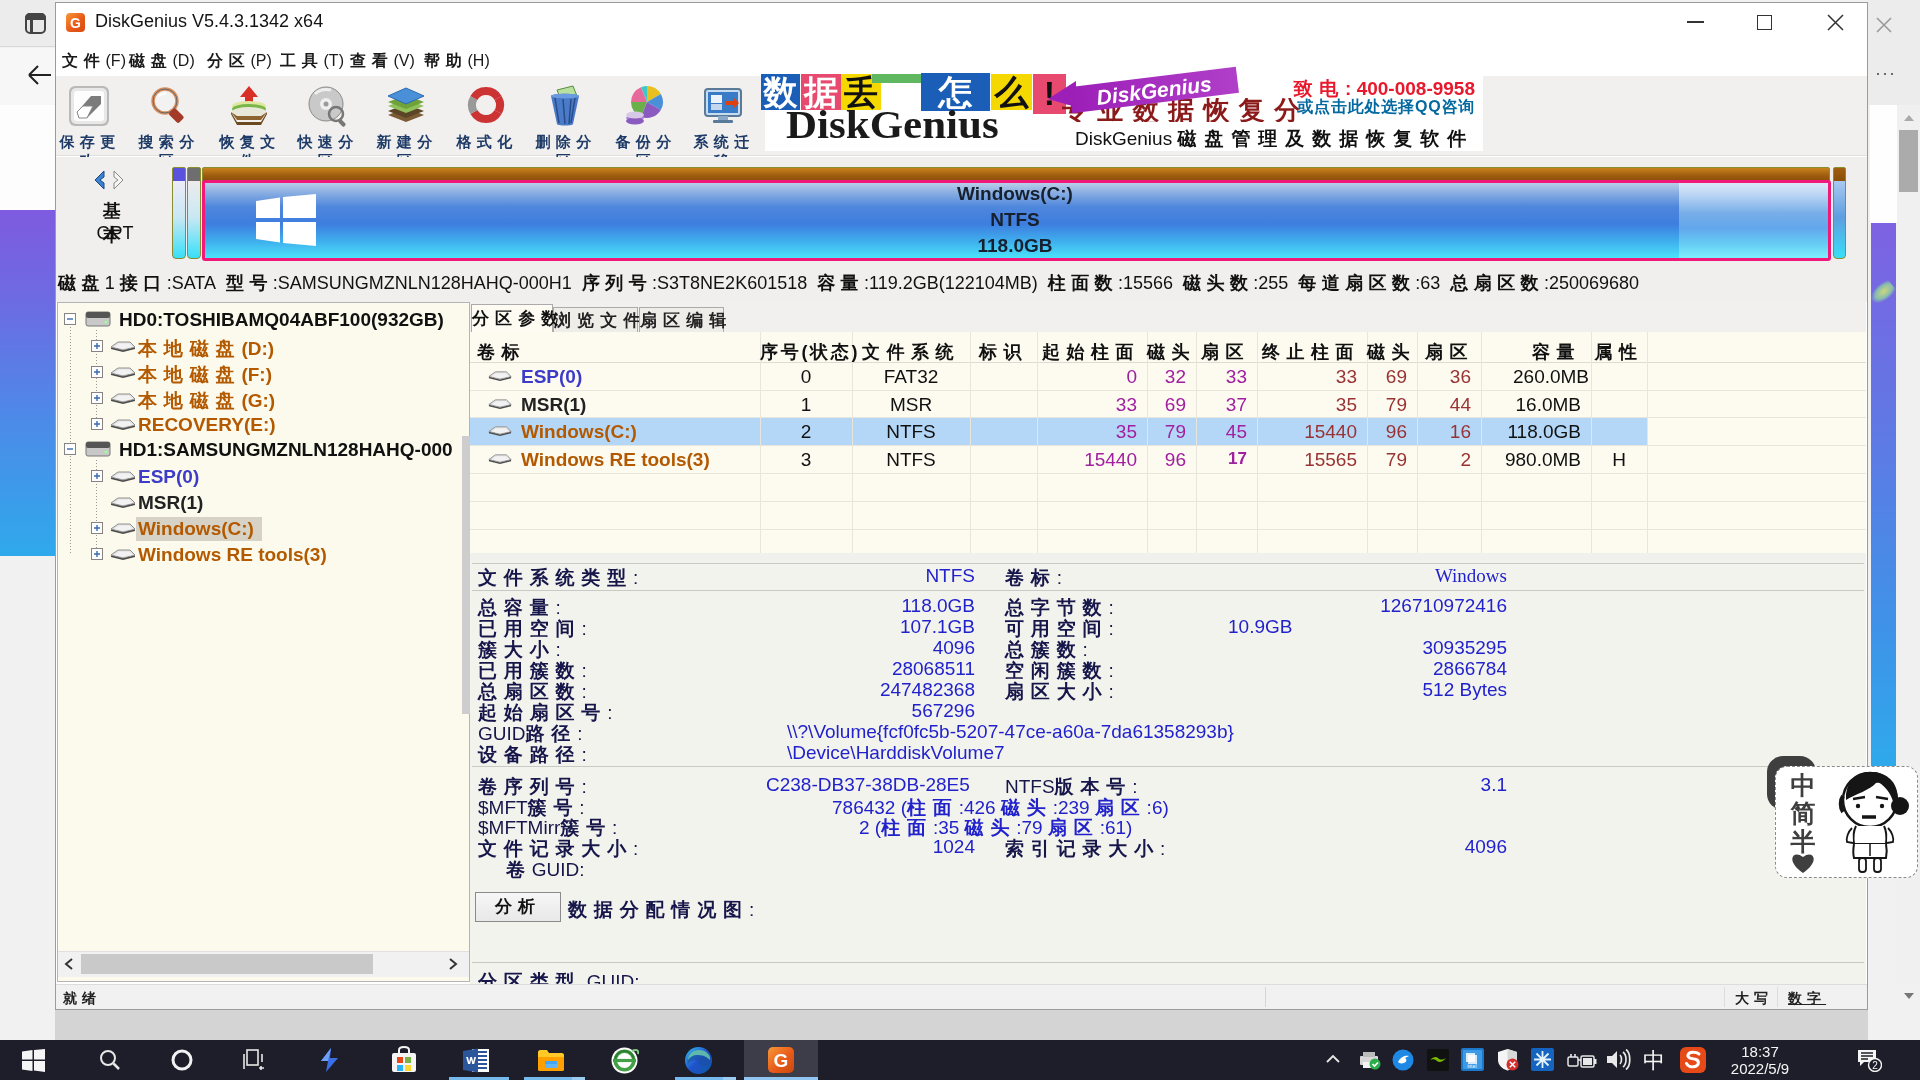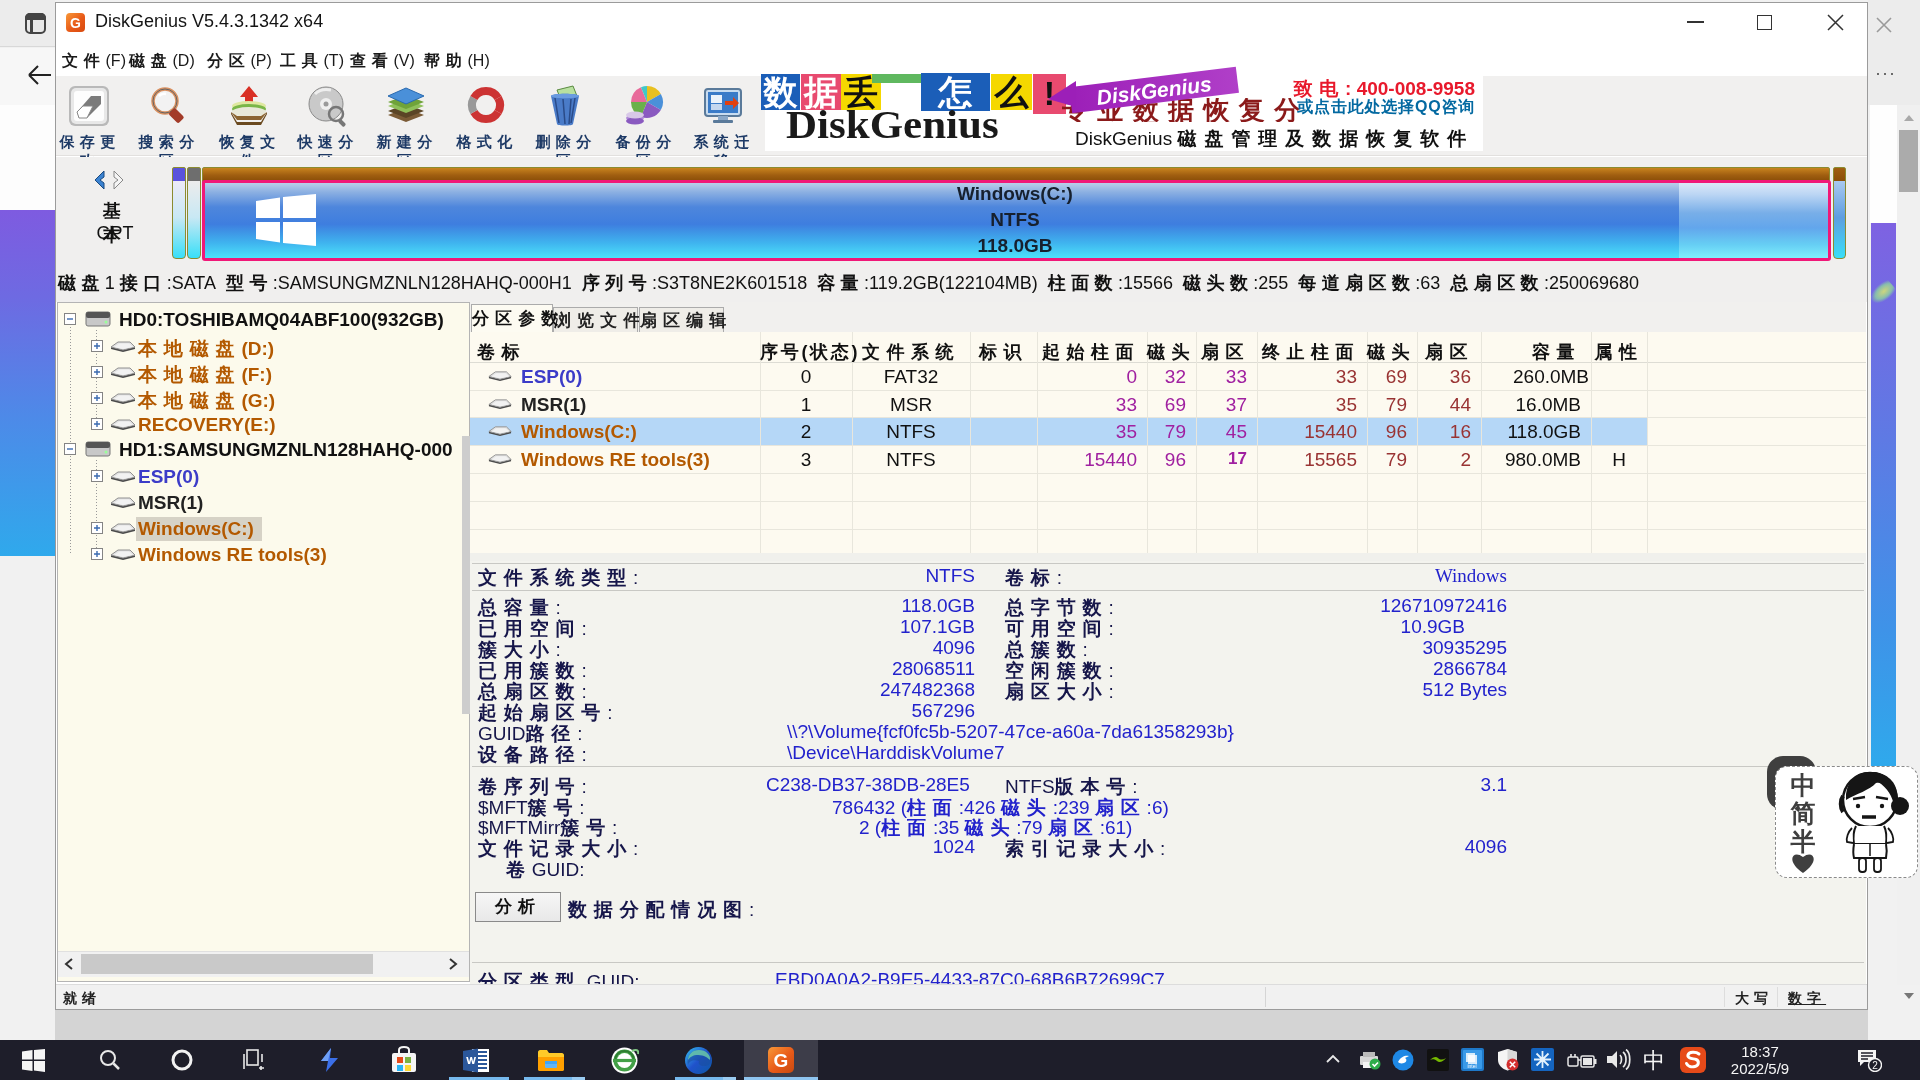--- a/index.html
+++ b/index.html
@@ -457,21 +457,21 @@
       <div class="abs" style="left:700px;top:565px;width:275px;text-align:right;color:#2222CC;">NTFS</div>
 <div class="abs" style="left:1005px;top:565px;color:#16164A;"><span class="cjk">卷标</span>:</div>
       <div class="abs" style="left:1200px;top:565px;width:307px;text-align:right;color:#2222CC;font-family:Liberation Serif, serif;">Windows</div>
 <div class="abs" style="left:478px;top:595px;color:#16164A;"><span class="cjk">总容量</span>:</div>
       <div class="abs" style="left:700px;top:595px;width:275px;text-align:right;color:#2222CC;">118.0GB</div>
 <div class="abs" style="left:1005px;top:595px;color:#16164A;"><span class="cjk">总字节数</span>:</div>
       <div class="abs" style="left:1200px;top:595px;width:307px;text-align:right;color:#2222CC;">126710972416</div>
 <div class="abs" style="left:478px;top:616px;color:#16164A;"><span class="cjk">已用空间</span>:</div>
       <div class="abs" style="left:700px;top:616px;width:275px;text-align:right;color:#2222CC;">107.1GB</div>
 <div class="abs" style="left:1005px;top:616px;color:#16164A;"><span class="cjk">可用空间</span>:</div>
-      <div class="abs" style="left:1158px;top:616px;width:307px;text-align:right;color:#2222CC;">10.9GB</div>
+      <div class="abs" style="left:1228px;top:616px;width:307px;color:#2222CC;">10.9GB</div>
 <div class="abs" style="left:478px;top:637px;color:#16164A;"><span class="cjk">簇大小</span>:</div>
       <div class="abs" style="left:700px;top:637px;width:275px;text-align:right;color:#2222CC;">4096</div>
 <div class="abs" style="left:1005px;top:637px;color:#16164A;"><span class="cjk">总簇数</span>:</div>
       <div class="abs" style="left:1200px;top:637px;width:307px;text-align:right;color:#2222CC;">30935295</div>
 <div class="abs" style="left:478px;top:658px;color:#16164A;"><span class="cjk">已用簇数</span>:</div>
       <div class="abs" style="left:700px;top:658px;width:275px;text-align:right;color:#2222CC;">28068511</div>
 <div class="abs" style="left:1005px;top:658px;color:#16164A;"><span class="cjk">空闲簇数</span>:</div>
       <div class="abs" style="left:1200px;top:658px;width:307px;text-align:right;color:#2222CC;">2866784</div>
 <div class="abs" style="left:478px;top:679px;color:#16164A;"><span class="cjk">总扇区数</span>:</div>
       <div class="abs" style="left:700px;top:679px;width:275px;text-align:right;color:#2222CC;">247482368</div>
@@ -491,21 +491,21 @@
       <div class="abs" style="left:832px;top:795px;color:#2222CC;">786432 (<span class="cjk">柱面</span>:426 <span class="cjk">磁头</span>:239 <span class="cjk">扇区</span>:6)</div>
 <div class="abs" style="left:478px;top:815px;color:#16164A;">$MFTMirr<span class="cjk">簇号</span>:</div>
       <div class="abs" style="left:859px;top:815px;color:#2222CC;">2 (<span class="cjk">柱面</span>:35 <span class="cjk">磁头</span>:79 <span class="cjk">扇区</span>:61)</div>
 <div class="abs" style="left:478px;top:836px;color:#16164A;"><span class="cjk">文件记录大小</span>:</div>
       <div class="abs" style="left:700px;top:836px;width:275px;text-align:right;color:#2222CC;">1024</div>
 <div class="abs" style="left:1005px;top:836px;color:#16164A;"><span class="cjk">索引记录大小</span>:</div>
       <div class="abs" style="left:1200px;top:836px;width:307px;text-align:right;color:#2222CC;">4096</div>
 <div class="abs" style="left:478px;top:857px;color:#16164A;margin-left:28px;"><span class="cjk">卷</span>GUID:</div>
 <div class="abs" style="left:475px;top:892px;width:86px;height:30px;background:linear-gradient(180deg,#F6F6F6,#E8E8E8);border:1px solid #8A8A8A;text-align:center;line-height:28px;font-size:17px;color:#111;"><span class="cjk" style="letter-spacing:0.36em;">分析</span></div>
 <div class="abs" style="left:568px;top:897px;color:#16164A;"><span class="cjk">数据分配情况图</span>:</div>
-<div class="abs" style="left:478px;top:969px;width:1380px;height:15px;overflow:hidden;"><span style="color:#16164A;"><span class="cjk">分区类型</span> GUID:</span><span class="abs" style="left:297px;color:#2222CC;">EBD0A0A2-B9E5-4433-87C0-68B6B72699C7</span></div>
+<div class="abs" style="left:478px;top:969px;width:1380px;height:15px;overflow:hidden;"><span style="color:#16164A;"><span class="cjk">分区类型</span> GUID:</span></div>
 </div>
 </div>
 
 <div class="abs" style="left:56px;top:984px;width:1811px;height:25px;background:#F1F1F1;border-top:1px solid #DCDCDC;"></div>
 <div class="abs" style="left:63px;top:990px;font-size:14px;color:#222;"><span class="cjk">就绪</span></div>
 <div class="abs" style="left:1265px;top:987px;width:1px;height:20px;background:#D5D5D5;"></div>
 <div class="abs" style="left:1724px;top:987px;width:1px;height:20px;background:#DDDDDD;"></div>
 <div class="abs" style="left:1777px;top:987px;width:1px;height:20px;background:#DDDDDD;"></div>
 <div class="abs" style="left:1735px;top:990px;font-size:14px;color:#222;"><span class="cjk">大写</span></div>
 <div class="abs" style="left:1788px;top:990px;font-size:14px;color:#222;text-decoration:underline;"><span class="cjk">数字</span></div>

